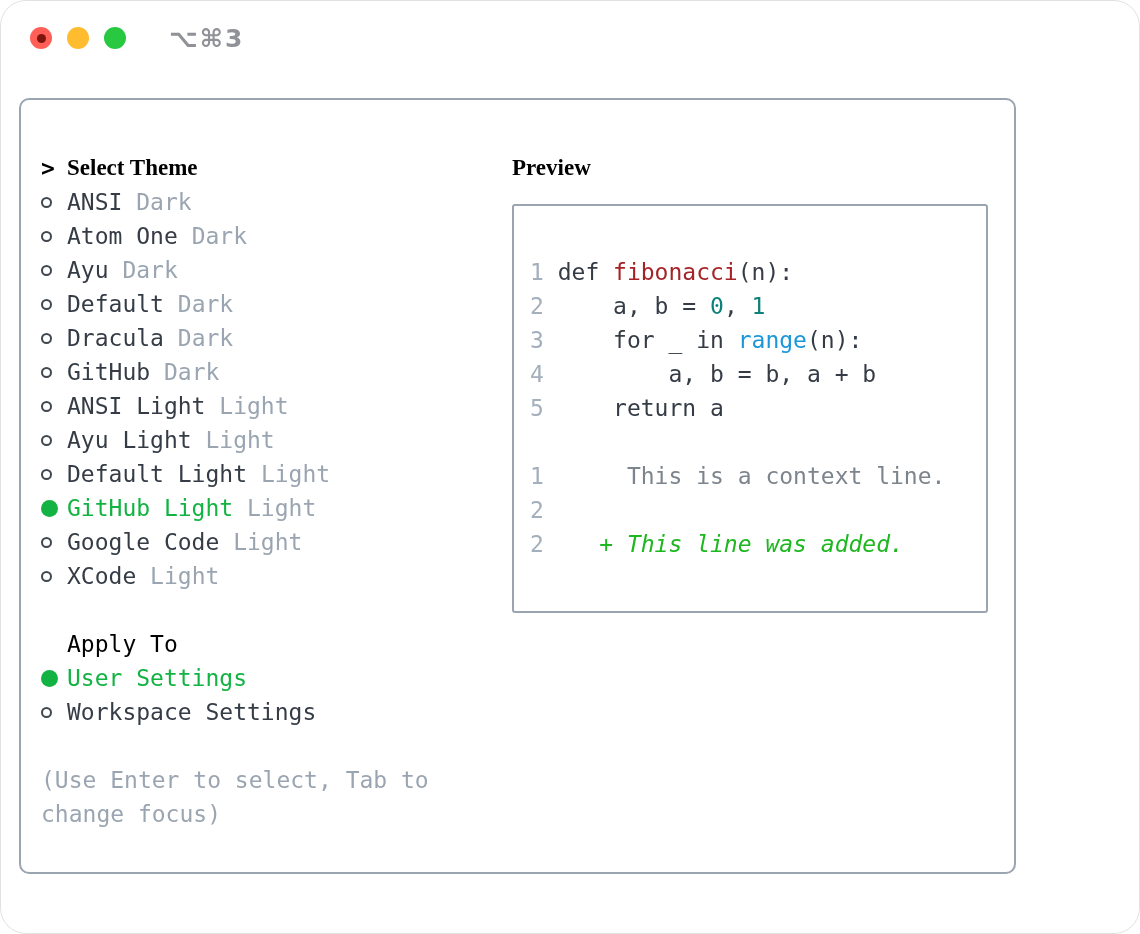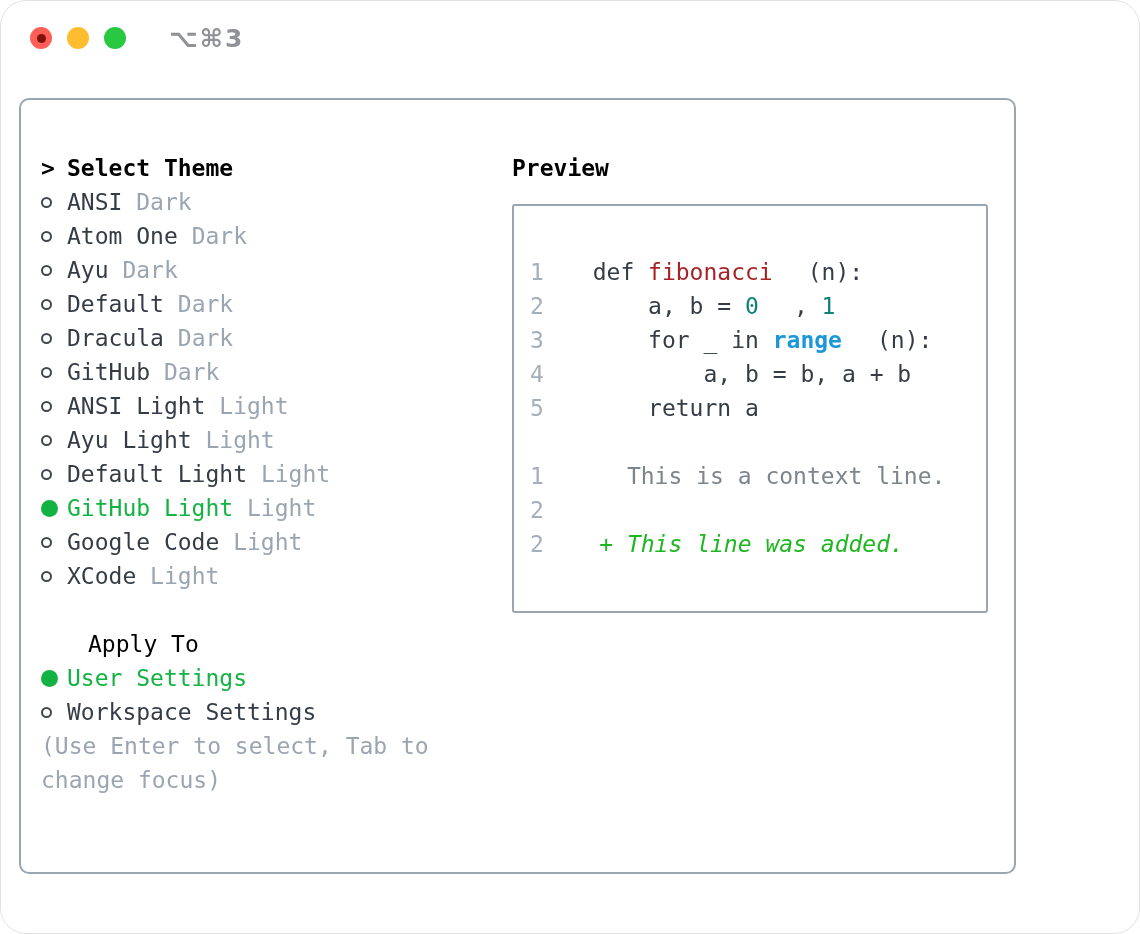--- a/index.html
+++ b/index.html
@@ -27,43 +27,43 @@
     font-weight: 600; letter-spacing: 2px; color: #909298;
   }
   .panel {
     position: absolute; left: 18px; top: 97px; width: 997px; height: 776px;
     border: 2px solid var(--border); border-radius: 10px; background: #fff;
   }
   .row { height: 34px; display: flex; align-items: center; white-space: pre; font-size: 23px; }
   .left-col { position: absolute; left: 20px; top: 51px; width: 455px; }
   .bullet-cell { width: 26px; flex: none; display: flex; align-items: center; }
   .prompt { color: var(--heading); font-weight: bold; }
-  .header-label { color: var(--heading); font-weight: bold; }
-  .header-plain { color: var(--heading); margin-left: 21px; }
+  .header-label { color: var(--heading); font-weight: bold; font-family: Liberation Serif, serif; }
+  .header-plain { color: var(--heading); }
   .radio-outline { width: 11px; height: 11px; border: 2px solid #40474f; border-radius: 50%; }
   .radio-filled { width: 17px; height: 17px; background: var(--ui-green); border-radius: 50%; }
   .theme-name { color: var(--text-dark); text-align: right; }
   .theme-name.selected { color: var(--ui-green); }
   .theme-variant { color: var(--muted); }
   .apply-label { color: var(--text-dark); }
   .apply-label.selected { color: var(--ui-green); }
   .apply-header-row { margin-top: 34px; }
-  .hint { }
+  .hint { margin-top: 34px; }
   .hint .row { color: var(--muted); }
   .right-col { position: absolute; left: 491px; top: 51px; width: 528px; }
   .preview-box {
     margin-top: 19px; width: 476px; height: 409px; border: 2px solid var(--border);
     border-radius: 3px; padding: 49px 0 0 16px; overflow: hidden; background: #fff;
   }
   .pline { height: 34px; display: flex; align-items: center; white-space: pre; font-size: 23px; }
   .ln { display: inline-block; width: 2ch; color: var(--line-number); }
-  .s-p   { color: var(--text-dark); margin-left: 35px; }
+  .s-p   { color: var(--text-dark); }
   .s-fn  { color: var(--function-red); }
   .s-lit { color: var(--number-teal); }
-  .s-bi  { color: var(--builtin-blue); font-weight: bold; }
+  .s-bi  { color: var(--builtin-blue); }
   .s-ctx { color: var(--context-gray); }
   .s-del { color: var(--deleted-red); }
   .s-add { color: var(--added-green); font-style: italic; }
 </style>
 </head>
 <body>
 
 <div class="window">
   <div class="titlebar">
     <span class="tl red">

